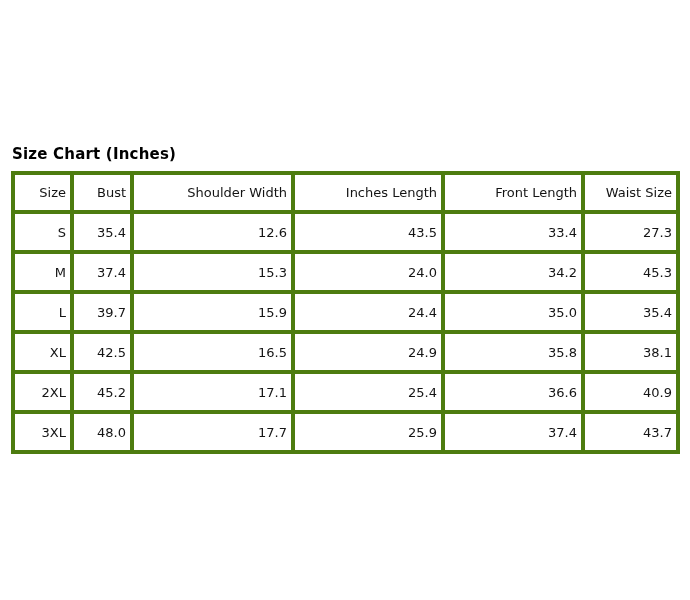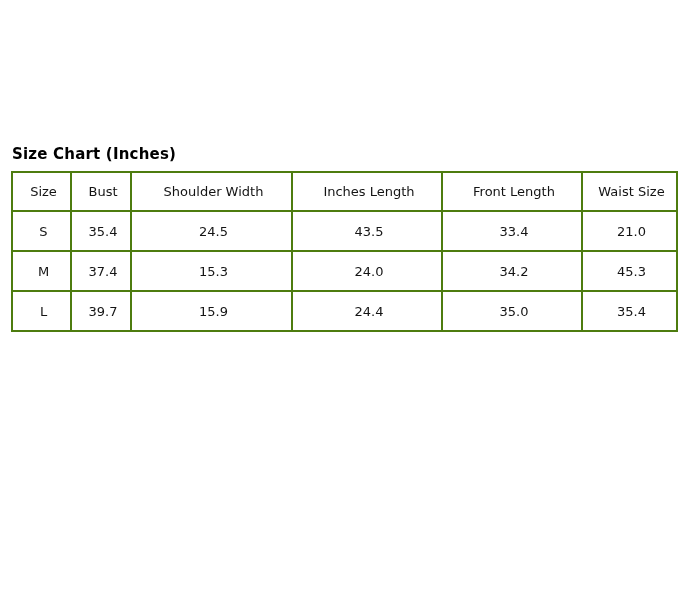--- a/index.html
+++ b/index.html
@@ -31,24 +31,24 @@
   table.size-table {
     position: absolute;
     left: 11px;
     top: 171px;
     width: 665px;
     border-collapse: collapse;
     table-layout: fixed;
   }
   .size-table th,
   .size-table td {
-    border: 2px solid #4d7c0f;
+    border: 4px solid #4d7c0f;
     font-size: 13px;
     font-weight: normal;
-    text-align: center;
+    text-align: right;
     vertical-align: middle;
     padding: 0 4px 0 8px;
     color: #141414;
     white-space: nowrap;
     overflow: hidden;
   }
   .size-table thead tr { height: 39px; }
   .size-table tbody tr { height: 40px; }
   col.c-size   { width: 59px; }
   col.c-bust   { width: 60px; }
@@ -80,37 +80,61 @@
         <th>Shoulder Width</th>
         <th>Inches Length</th>
         <th>Front Length</th>
         <th>Waist Size</th>
       </tr>
     </thead>
     <tbody>
       <tr>
         <td>S</td>
         <td>35.4</td>
-        <td>24.5</td>
+        <td>12.6</td>
         <td>43.5</td>
         <td>33.4</td>
-        <td>21.0</td>
+        <td>27.3</td>
       </tr>
       <tr>
         <td>M</td>
         <td>37.4</td>
         <td>15.3</td>
         <td>24.0</td>
         <td>34.2</td>
         <td>45.3</td>
       </tr>
       <tr>
         <td>L</td>
         <td>39.7</td>
         <td>15.9</td>
         <td>24.4</td>
         <td>35.0</td>
         <td>35.4</td>
       </tr>
+      <tr>
+        <td>XL</td>
+        <td>42.5</td>
+        <td>16.5</td>
+        <td>24.9</td>
+        <td>35.8</td>
+        <td>38.1</td>
+      </tr>
+      <tr>
+        <td>2XL</td>
+        <td>45.2</td>
+        <td>17.1</td>
+        <td>25.4</td>
+        <td>36.6</td>
+        <td>40.9</td>
+      </tr>
+      <tr>
+        <td>3XL</td>
+        <td>48.0</td>
+        <td>17.7</td>
+        <td>25.9</td>
+        <td>37.4</td>
+        <td>43.7</td>
+      </tr>
     </tbody>
   </table>
 
 </div>
 
 </body></html>

